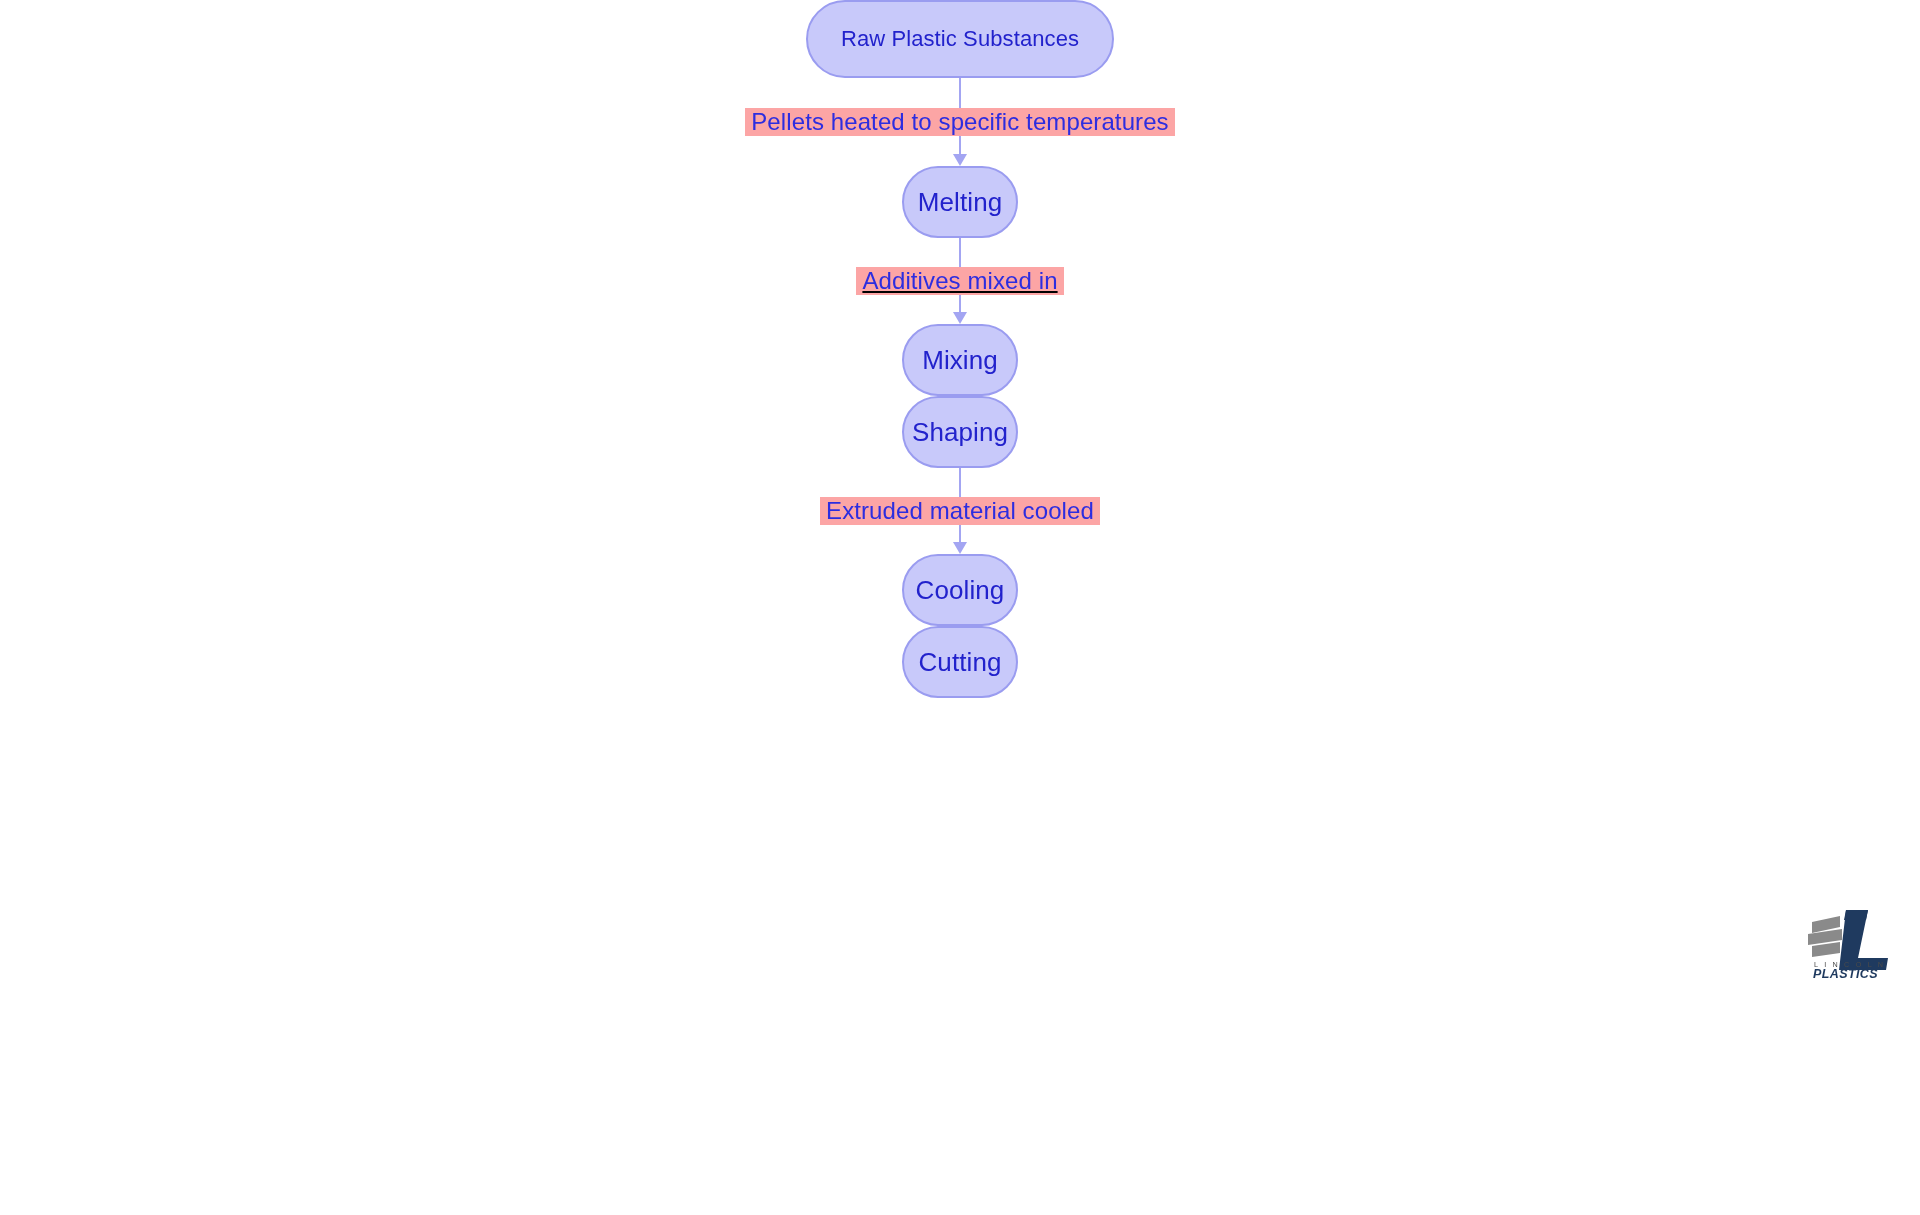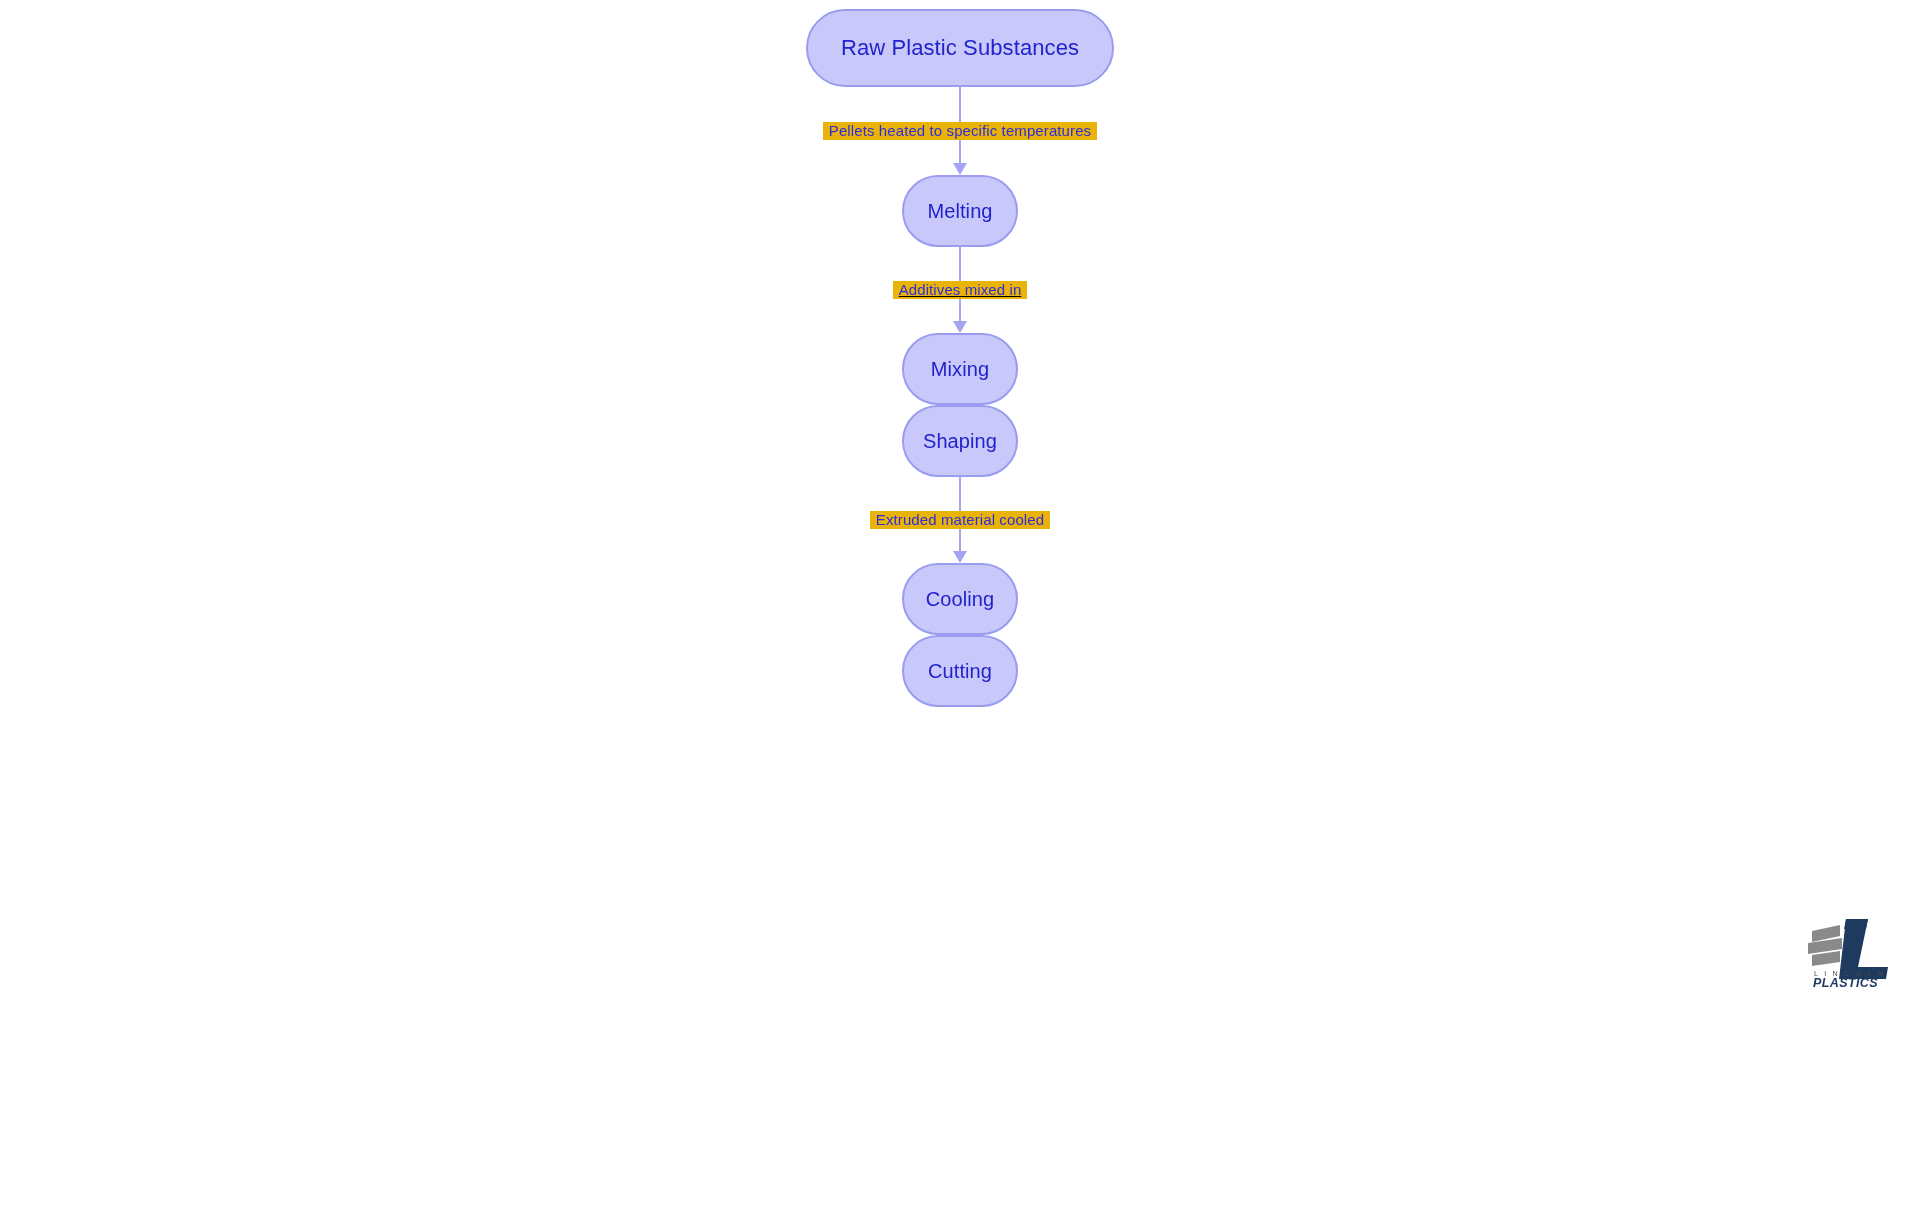--- a/index.html
+++ b/index.html
@@ -12,21 +12,21 @@
     width: 1920px;
     height: 1215px;
     position: relative;
     overflow: hidden;
     font-family: "Liberation Sans", "DejaVu Sans", sans-serif;
   }
 
   #flow-canvas {
     position: absolute;
     left: 0;
-    top: 9px;
+    top: 0;
     width: 1920px;
     height: 994px;
   }
 
   
   .flow-column {
     position: absolute;
     left: 0;
     top: 0;
     width: 1920px;
@@ -42,21 +42,21 @@
     display: flex;
     align-items: center;
     justify-content: center;
     background: #c8c9fa;
     border: 2px solid #9a9cf0;
     border-radius: 999px;
     z-index: 2;
   }
   .node-label {
     color: #2222cc;
-    font-size: 20px;
+    font-size: 26px;
     line-height: 1;
     letter-spacing: 0.1px;
     white-space: nowrap;
   }
 
   .node-start {
     width: 308px;
     height: 78px;
   }
   .node-start .node-label {
@@ -97,24 +97,24 @@
     transform: translateX(-50%);
     width: 0;
     height: 0;
     border-left: 7px solid transparent;
     border-right: 7px solid transparent;
     border-top: 12px solid #a3a5f2;
   }
   .edge-label {
     position: relative;
     z-index: 3;
-    background: #eab308;
+    background: #fca5a5;
     padding: 1px 6px;
     color: #2d2de0;
-    font-size: 15px;
+    font-size: 24px;
     line-height: 1.1;
     white-space: nowrap;
     letter-spacing: 0.1px;
   }
 
   
   .edge-1 { height: 88px; }
   .edge-2 { height: 86px; text-decoration: underline; }
   .edge-3 { height: 86px; }
   .edge-4 { height: 86px; }

